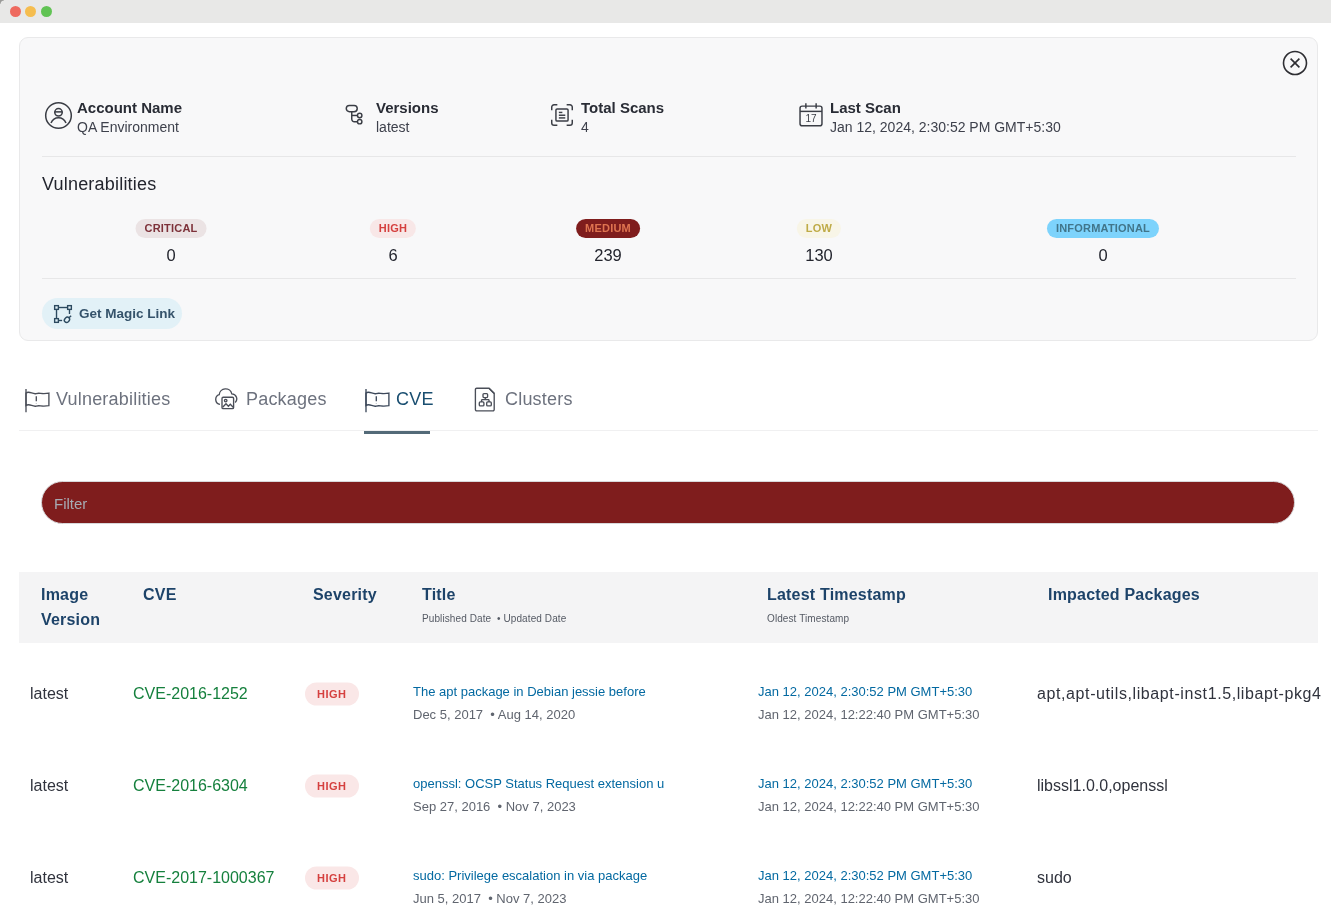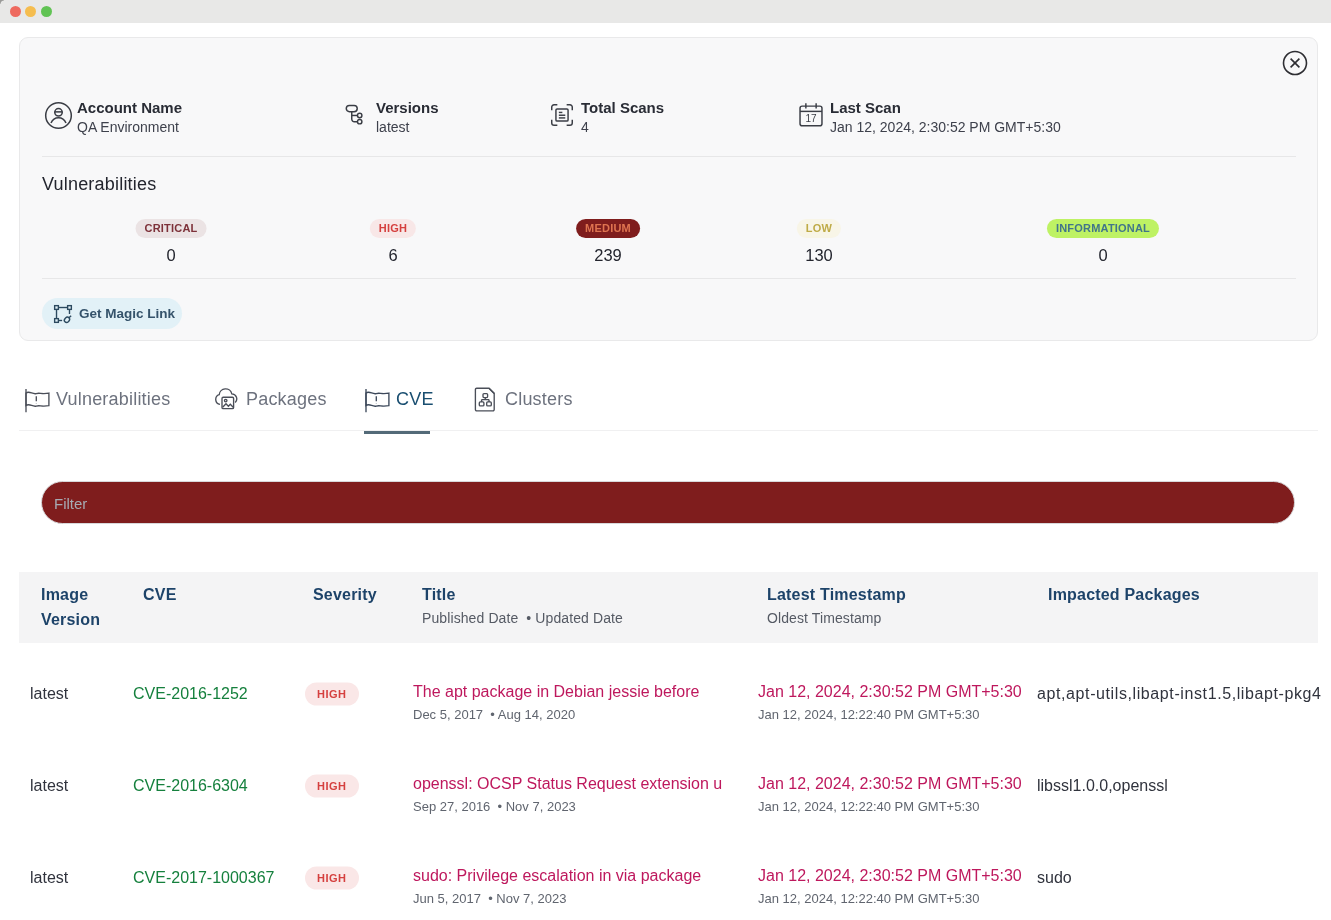--- a/index.html
+++ b/index.html
@@ -26,46 +26,46 @@
 .vulnh { position:absolute; left:22px; top:136px; font-size:18px; font-weight:500; color:#23252e; letter-spacing:0.2px; }
 
 .badgecol { position:absolute; top:180px; text-align:center; transform:translateX(-50%); }
 .badge { display:inline-block; font-size:11px; font-weight:bold; letter-spacing:0.2px;
   padding:4px 9px; border-radius:10px; line-height:11px; }
 .badgecol .num { margin-top:8px; font-size:16.5px; color:#23252e; }
 .b-crit { background:#ebe3e4; color:#7d3139; }
 .b-high { background:#f8e7e7; color:#d5403f; }
 .b-med  { background:#7f1d1d; color:#df7450; }
 .b-low  { background:#f8f5e7; color:#bfab47; }
-.b-info { background:#bef264; color:#41758a; }
+.b-info { background:#7dd3fc; color:#41758a; }
 
 .magicbtn { position:absolute; left:22px; top:260px; width:140px; height:31px;
   background:#e2f1f7; border-radius:16px; color:#35536b; font-size:13.5px; font-weight:bold;text-align:center; }
 .magicbtn svg { position:absolute; left:10px; top:5px; }
 .magicbtn span { position:absolute; left:37px; top:8px; white-space:nowrap; }
 
 .tabs { position:absolute; left:0; top:360px; width:1331px; height:74px; }
 .tabline { position:absolute; left:19px; top:70px; width:1299px; height:1px; background:#f0f0f1; }
 .tab { position:absolute; top:25px; height:34px; }
 .tab svg { position:absolute; left:0; top:2px; }
 .tab .txt { position:absolute; left:31px; top:4px; font-size:18px; letter-spacing:0.2px; color:#6d727e; white-space:nowrap; }
 .tab.active .txt { color:#194e70; font-weight:500; }
 .tabunderline { position:absolute; left:364px; top:71px; width:66px; height:2.5px; background:#536a78; }
 
 .filter { position:absolute; left:41px; top:481px; width:1254px; height:43px;
   border:1px solid #d8d8da; border-radius:22px; background:#7f1d1d; }
 .filter span { position:absolute; left:12px; top:13px; font-size:15px; color:#a7abb3; }
 
 .thead { position:absolute; left:19px; top:572px; width:1299px; height:71px; background:#f4f4f5; }
 .th { position:absolute; font-size:16px; font-weight:bold; color:#1d4369; line-height:25px; letter-spacing:0.2px; }
-.th .sub { font-size:14px; font-weight:normal; color:#555a64; margin-top:4px; line-height:15px; letter-spacing:0.1px; }
+.th .sub { font-size:10px; font-weight:normal; color:#555a64; margin-top:4px; line-height:15px; letter-spacing:0.1px; }
 .row { position:absolute; left:0; width:1331px; height:92px; }
 .cell { position:absolute; top:50%; transform:translateY(-50%); font-size:16px; color:#30333d; white-space:nowrap; }
 .cve-link { color:#15803d; }
-.twoline .l1 { font-size:16px; color:#be185d; line-height:17px;margin-top:15px; }
+.twoline .l1 { font-size:13px; color:#0369a1; line-height:17px;margin-top:15px; }
 .twoline .l2 { font-size:13px; color:#60656f; margin-top:8px; line-height:13px; }
 .sevbadge { display:inline-block; background:#fae7e7; color:#d5403f; font-size:11px;
   font-weight:bold; letter-spacing:0.5px; padding:6px 12px; border-radius:12px; line-height:11px; }
 </style>
 </head>
 <body>
 <div class="titlebar">
     <div class="dot r"></div>
     <div class="dot y"></div>
     <div class="dot g"></div>

